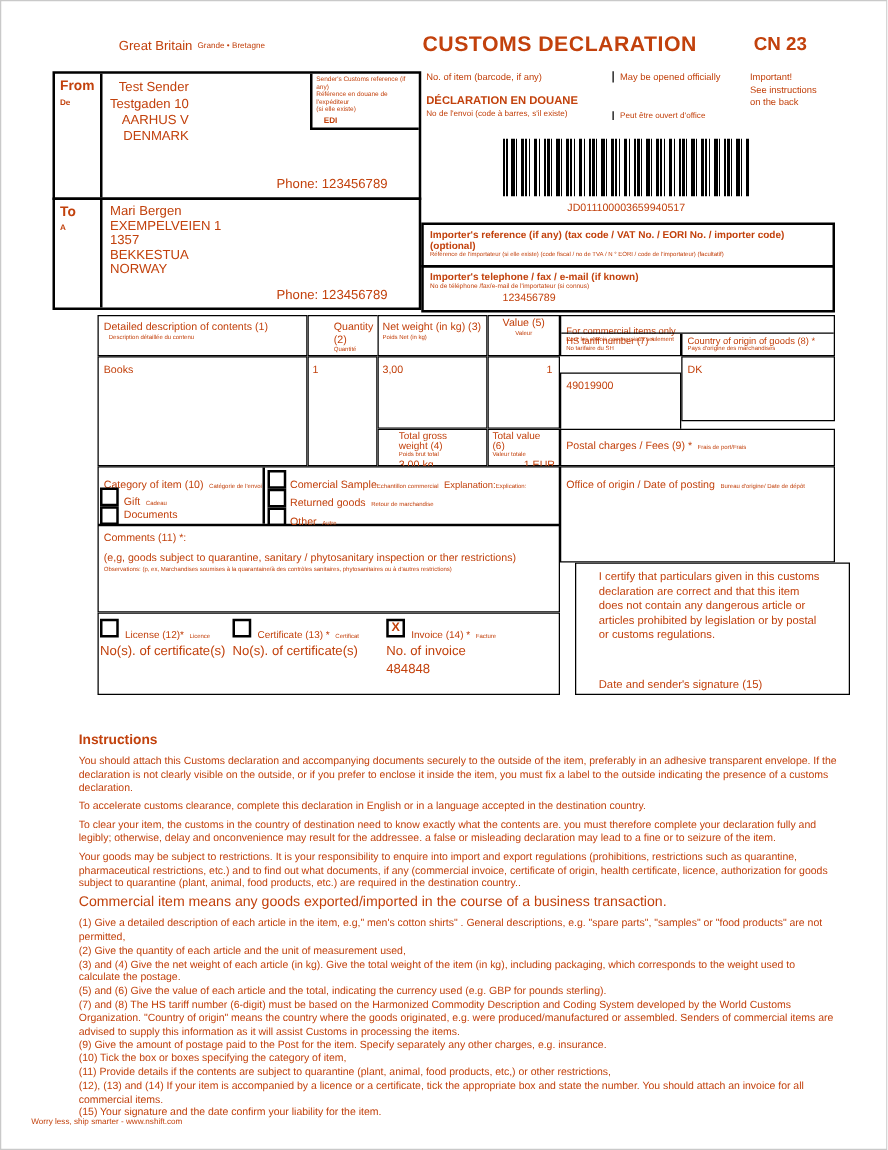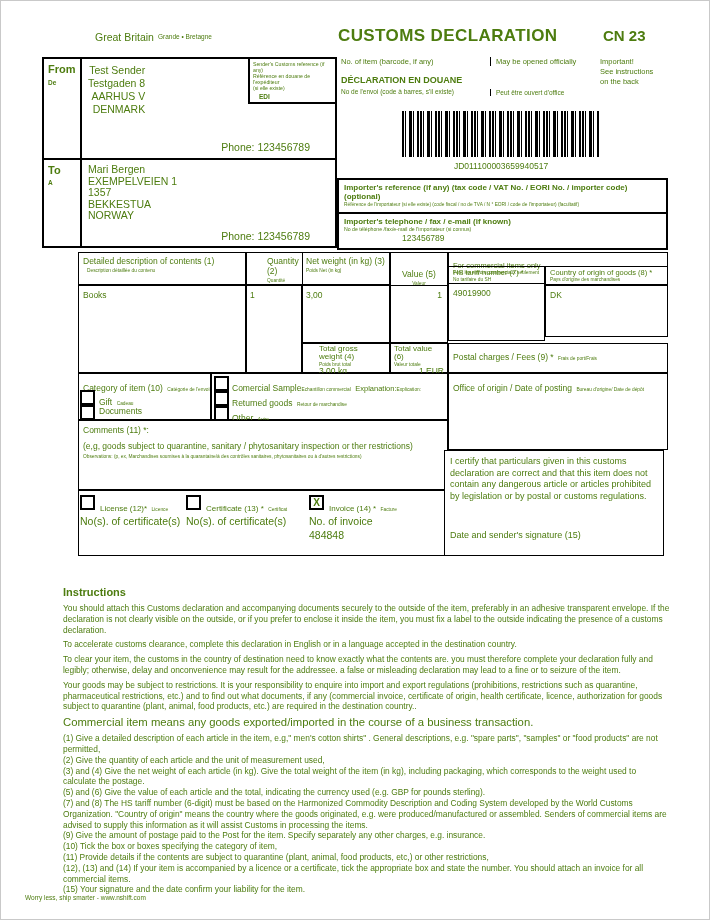--- a/index.html
+++ b/index.html
@@ -1,16 +1,16 @@
 <!DOCTYPE html>
 <html><head>
 <meta charset="utf-8">
 <style>
   html,body{margin:0;padding:0;background:#fff;}
-  .page{position:relative;width:710px;height:920px;background:#fff;color:#4d7c0f;
+  .page{position:relative;width:710px;height:920px;background:#fff;color:#c2410c;
         font-family:"Liberation Sans","DejaVu Sans",sans-serif;overflow:hidden;
         box-shadow:inset 0 0 0 1px #c9c9c9;}
   .abs{position:absolute;}
   .b{font-weight:bold;}
   .t17{font-size:17px;} .t15{font-size:15px;} .t11{font-size:11px;} .t10{font-size:10.5px;}
   .t9{font-size:9px;} .t8{font-size:8.5px;} .t8s{font-size:8px;} .t7{font-size:7.5px;}
   .t6{font-size:6.5px;} .t5{font-size:5.2px;} .t4{font-size:4.8px;}
   .box{position:absolute;border:2px solid #000;box-sizing:border-box;}
   .cell{position:absolute;border:1px solid #000;box-sizing:border-box;background:#fff;}
   .vsep{border-left:1px solid #000;padding-left:5px;}
@@ -45,21 +45,21 @@
     <div>See instructions</div>
     <div>on the back</div>
   </div>
 
   <div class="box" style="left:42px;top:57px;width:295px;height:103px">
     <div class="abs" style="left:36px;top:0;bottom:0;border-left:2px solid #000"></div>
     <div class="abs t11 b" style="left:4px;top:4px">From</div>
     <div class="abs t6 b" style="left:4px;top:20px">De</div>
     <div class="abs t10 addr" style="left:44px;top:5px">
       <div>Test Sender</div>
-      <div>Testgaden 8</div>
+      <div>Testgaden 10</div>
       <div>AARHUS V</div>
       <div>DENMARK</div>
     </div>
     <div class="abs t10" style="right:25px;bottom:5px">Phone: 123456789</div>
     <div class="abs" style="right:0;top:0;width:87px;height:45px;border-left:2px solid #000;border-bottom:2px solid #000;box-sizing:border-box;padding:2px 3px">
       <div class="t5">Sender's Customs reference (if any)</div>
       <div class="t5">Référence en douane de l'expéditeur</div>
       <div class="t5">(si elle existe)</div>
       <div class="t6 b" style="margin:2px 0 0 6px">EDI</div>
     </div>
@@ -99,21 +99,21 @@
       <div class="t4" style="margin:2px 0 0 4px">Description détaillée du contenu</div>
     </div>
     <div class="cell" style="left:168px;top:0;width:77px;height:33px;padding:3px 20px">
       <div class="t8">Quantity (2)</div>
       <div class="t4" style="margin-top:2px">Quantité</div>
     </div>
     <div class="cell" style="left:224px;top:0;width:88px;height:33px;padding:3px 3px">
       <div class="t8">Net weight (in kg) (3)</div>
       <div class="t4" style="margin-top:2px">Poids Net (in kg)</div>
     </div>
-    <div class="cell" style="left:312px;top:0;width:58px;height:23px;padding:16px 3px;text-align:center">
+    <div class="cell" style="left:312px;top:0;width:58px;height:33px;padding:0 3px;text-align:center">
       <div class="t8">Value (5)</div>
       <div class="t4" style="margin-top:2px">Valeur</div>
     </div>
     <div class="cell" style="left:370px;top:0;width:220px;height:33px">
       <div style="height:12px;padding:1px 4px 0">
         <span class="t7">For commercial items only</span>
         <div class="t4" style="margin-top:-2px">Pour les envois commerciaux seulement</div>
       </div>
       <div style="position:absolute;left:0;right:0;top:13px;bottom:0;border-top:1px solid #000">
         <div style="position:absolute;left:0;top:0;bottom:0;width:97px;border-right:2px solid #000;box-sizing:border-box;padding:1px 4px">
@@ -124,21 +124,21 @@
           <div class="t7">Country of origin of goods (8) *</div>
           <div class="t4">Pays d'origine des marchandises</div>
         </div>
       </div>
     </div>
 
     <div class="cell t8" style="left:0;top:33px;width:168px;height:88px;padding:4px 4px"><span>Books</span></div>
     <div class="cell t8" style="left:168px;top:33px;width:56px;height:88px;padding:4px 3px"><span>1</span></div>
     <div class="cell t8" style="left:224px;top:33px;width:88px;height:58px;padding:4px 3px"><span>3,00</span></div>
     <div class="cell t8" style="left:312px;top:33px;width:58px;height:58px;padding:4px 5px;text-align:right"><span>1</span></div>
-    <div class="cell t8" style="left:370px;top:31px;width:97px;height:58px;padding:4px 4px"><span>49019900</span></div>
+    <div class="cell t8" style="left:370px;top:46px;width:97px;height:58px;padding:4px 4px"><span>49019900</span></div>
     <div class="cell t8" style="left:467px;top:33px;width:123px;height:52px;padding:4px 4px"><span>DK</span></div>
 
     <div class="cell" style="left:224px;top:91px;width:88px;height:30px;padding:1px 16px;line-height:1.05">
       <div class="t8s">Total gross weight (4)</div>
       <div class="t4">Poids brut total</div>
       <div class="t8">3,00 kg</div>
     </div>
     <div class="cell" style="left:312px;top:91px;width:58px;height:30px;padding:1px 3px;line-height:1.05">
       <div class="t8s">Total value (6)</div>
       <div class="t4">Valeur totale</div>
@@ -206,21 +206,21 @@
       <div class="abs t10" style="left:107px;top:24px">No(s). of certificate(s)</div>
       <div class="abs t10" style="left:230px;top:24px">No. of invoice</div>
       <div class="abs t10" style="left:230px;top:38px">484848</div>
     </div>
 
     <div class="cell" style="left:370px;top:121px;width:220px;height:77px;padding:3px 4px">
       <span class="t8">Office of origin / Date of posting</span>
       <span class="t4">Bureau d'origine/ Date de dépôt</span>
     </div>
 
-    <div class="cell" style="left:366px;top:198px;width:220px;height:106px;padding:5px 5px">
+    <div class="cell" style="left:382px;top:198px;width:220px;height:106px;padding:5px 18px">
       <div class="t9" style="line-height:11.5px">I certify that particulars given in this customs declaration are correct and that this item does not contain any dangerous article or articles prohibited by legislation or by postal or customs regulations.</div>
       <div class="t9" style="margin-top:28px">Date and sender's signature (15)</div>
     </div>
   </div>
 
   <div class="abs" style="left:63px;top:586px;width:607px">
     <div class="t11 b" style="margin-bottom:5px">Instructions</div>
     <p class="para">You should attach this Customs declaration and accompanying documents securely to the outside of the item, preferably in an adhesive transparent envelope. If the declaration is not clearly visible on the outside, or if you prefer to enclose it inside the item, you must fix a label to the outside indicating the presence of a customs declaration.</p>
     <p class="para">To accelerate customs clearance, complete this declaration in English or in a language accepted in the destination country.</p>
     <p class="para">To clear your item, the customs in the country of destination need to know exactly what the contents are. you must therefore complete your declaration fully and legibly; otherwise, delay and onconvenience may result for the addressee. a false or misleading declaration may lead to a fine or to seizure of the item.</p>

